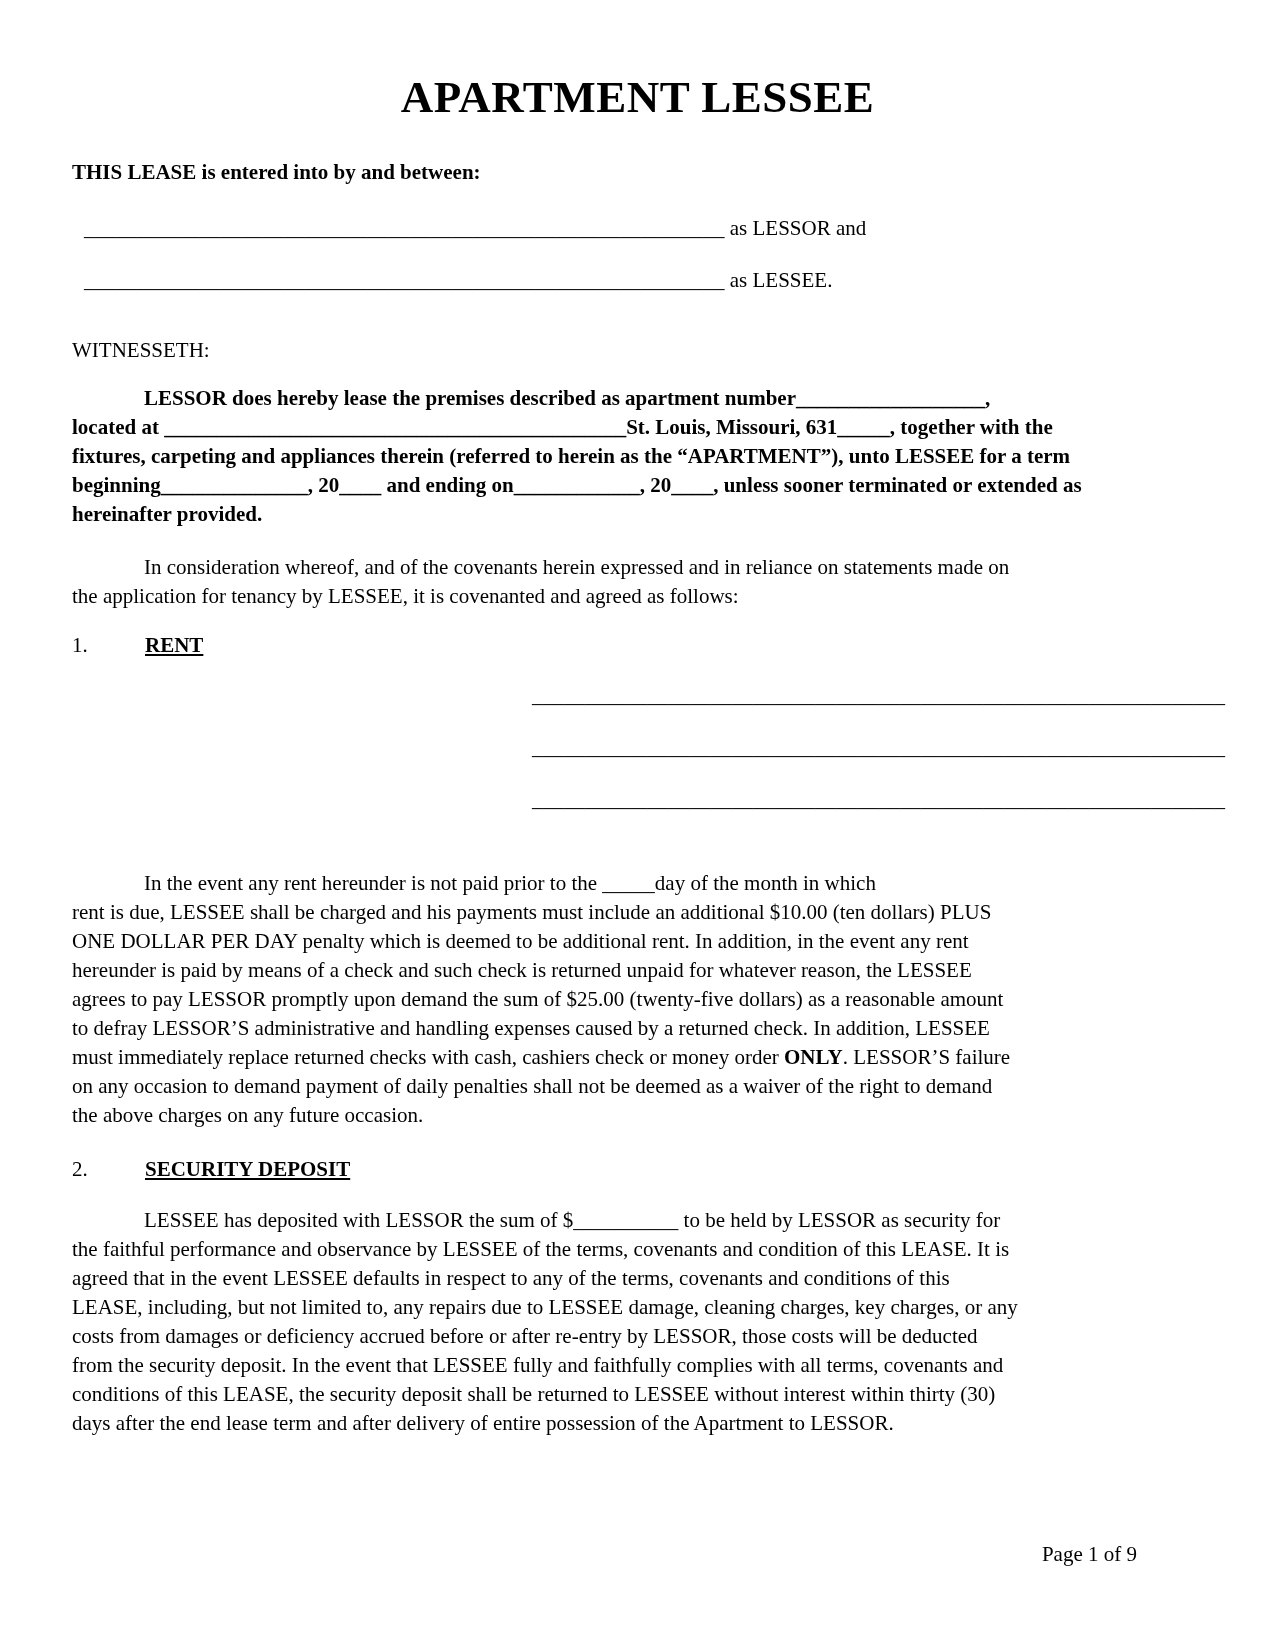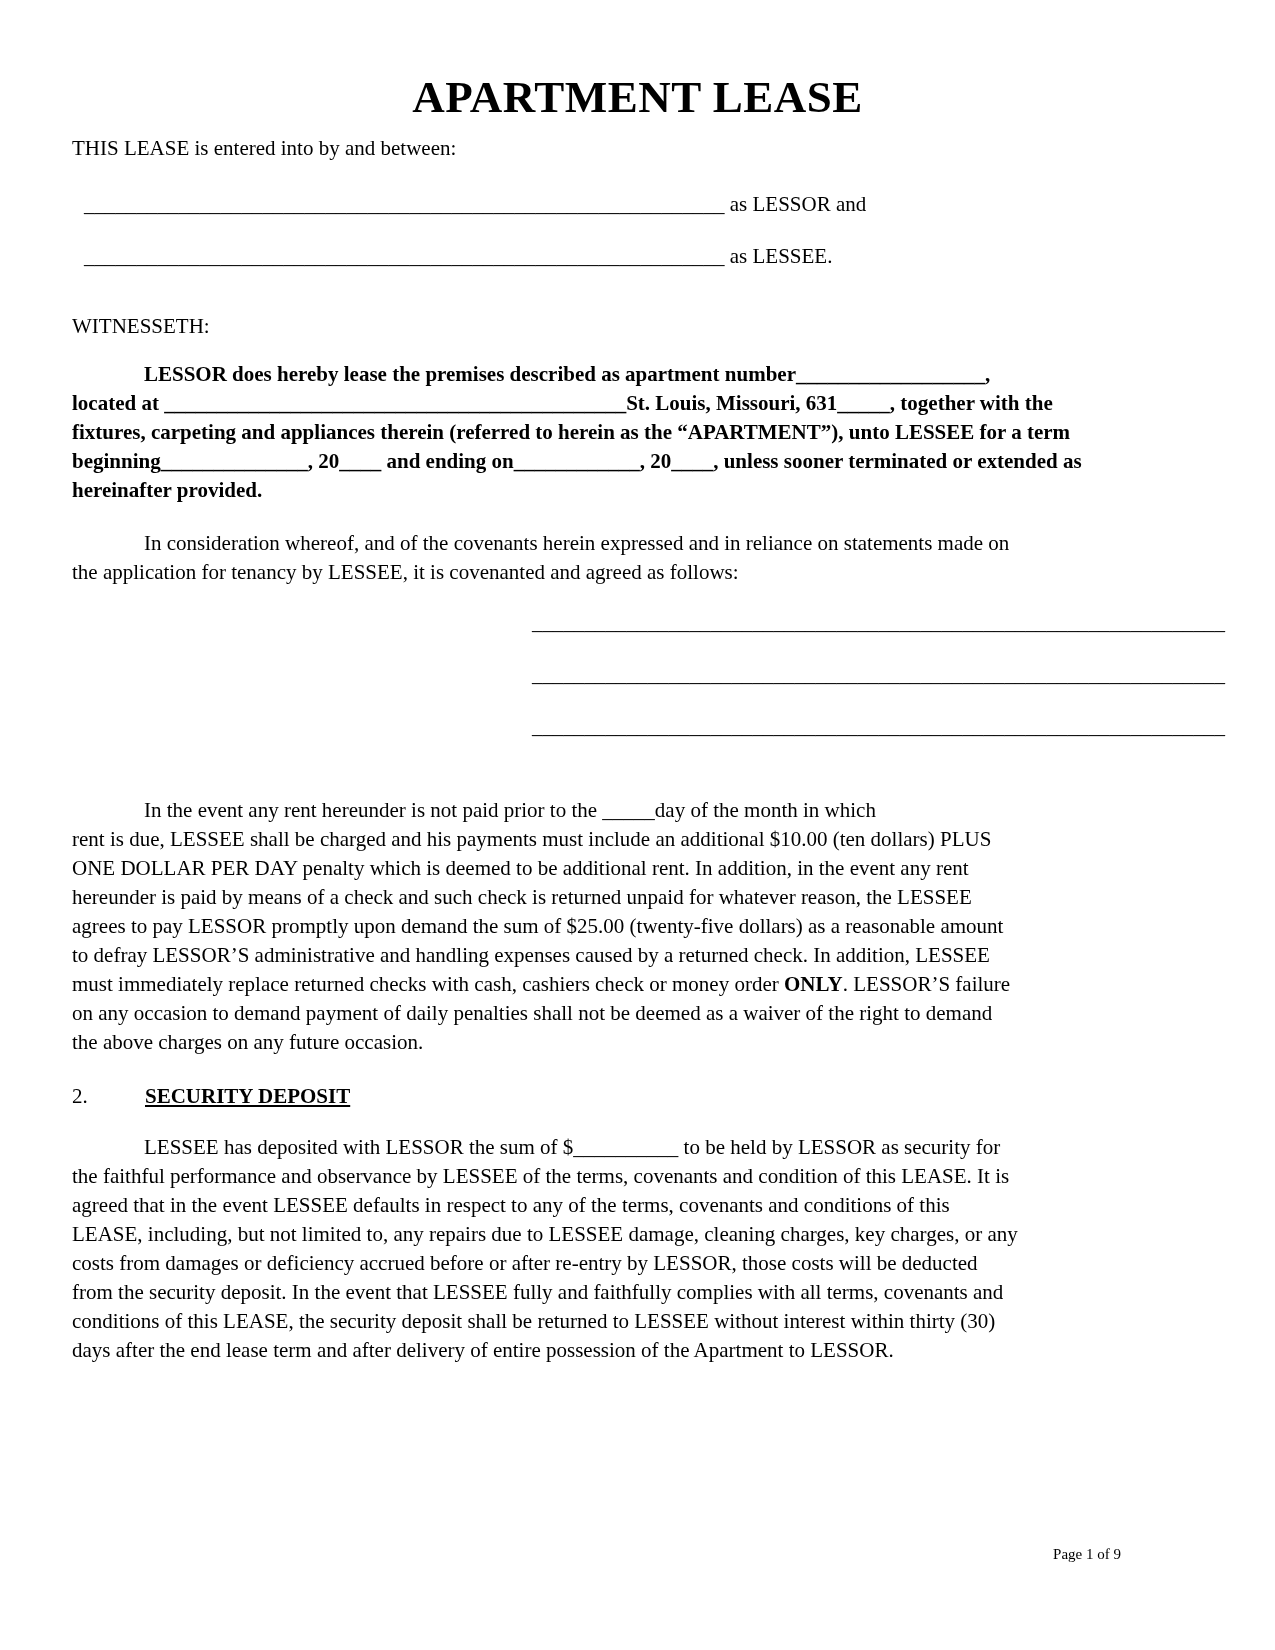--- a/index.html
+++ b/index.html
@@ -31,21 +31,21 @@
     margin: 0 0 0 0;
     letter-spacing: 0.5px;
   }
   .para {
     white-space: pre-line;
     margin: 0;
   }
   .indent {
     text-indent: 72px;
   }
-  .opening-line   { margin-top: 12px; }
+  .opening-line   { margin-top: 36px; font-weight: bold; }
   .blank-line-row { margin-top: 27px; white-space: pre; margin-left: 12px; }
   .blank-line-row + .blank-line-row { margin-top: 23px; }
   .witnesseth     { margin-top: 41px; }
   .premises       { margin-top: 19px; font-weight: bold; }
   .consideration  { margin-top: 24px; }
   .section-head   { margin-top: 20px; }
   .section-head .sec-num {
     display: inline-block;
     width: 73px;
     font-weight: normal;
@@ -57,50 +57,51 @@
   .rent-terms     { margin-top: 18px; }
   .pay-line       { margin-top: 21px; white-space: pre; text-align: right; }
   .pay-line + .pay-line { margin-top: 23px; }
   .late-fee       { margin-top: 55px; }
   .bold-inline    { font-weight: bold; }
   .sec2-head      { margin-top: 25px; }
   .deposit-terms  { margin-top: 22px; }
   .page-footer {
     position: absolute;
     top: 1540px;
-    right: 154px;
-    font-size: 15px;
+    right: 138px;
+    font-size: 21px;
     line-height: 29px;
   }
 </style>
 </head>
 <body>
 
 <div class="page">
-  <h1 class="doc-title">APARTMENT LEASE</h1>
+  <h1 class="doc-title">APARTMENT LESSEE</h1>
 
   <div class="content">
 
     <p class="para opening-line">THIS LEASE is entered into by and between:</p>
 
     <p class="para blank-line-row"><span>_____________________________________________________________</span><span> as LESSOR and</span></p>
 
     <p class="para blank-line-row"><span>_____________________________________________________________</span><span> as LESSEE.</span></p>
 
     <p class="para witnesseth">WITNESSETH:</p>
 
     <p class="para indent premises">LESSOR does hereby lease the premises described as apartment number__________________,
 located at ____________________________________________St. Louis, Missouri, 631_____, together with the
 fixtures, carpeting and appliances therein (referred to herein as the “APARTMENT”), unto LESSEE for a term
 beginning______________, 20____ and ending on____________, 20____, unless sooner terminated or extended as
 hereinafter provided.</p>
 
     <p class="para indent consideration">In consideration whereof, and of the covenants herein expressed and in reliance on statements made on
 the application for tenancy by LESSEE, it is covenanted and agreed as follows:</p>
 
+    <div class="section-head"><span class="sec-num">1.</span><span class="sec-title">RENT</span></div>
 
 
     <p class="para pay-line">__________________________________________________________________</p>
     <p class="para pay-line">__________________________________________________________________</p>
     <p class="para pay-line">__________________________________________________________________</p>
 
     <p class="para indent late-fee"><span>In the event any rent hereunder is not paid prior to the _____day of the month in which
 rent is due, LESSEE shall be charged and his payments must include an additional $10.00 (ten dollars) PLUS
 ONE DOLLAR PER DAY penalty which is deemed to be additional rent. In addition, in the event any rent
 hereunder is paid by means of a check and such check is returned unpaid for whatever reason, the LESSEE

